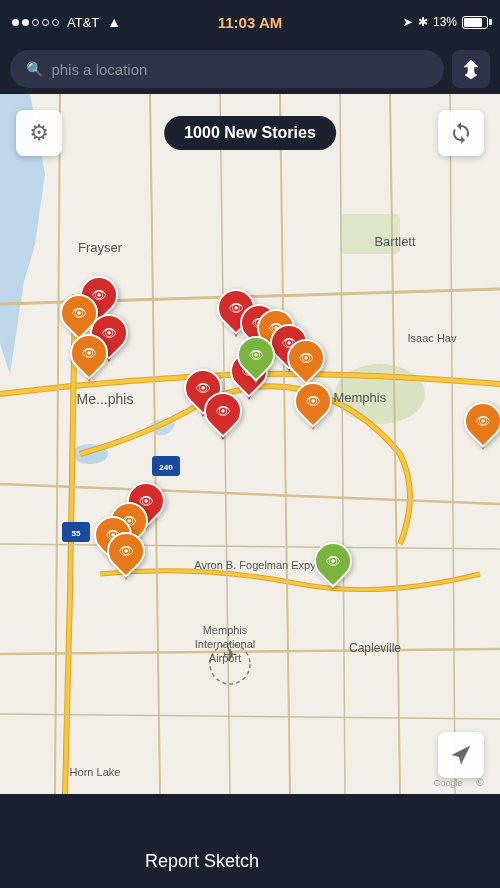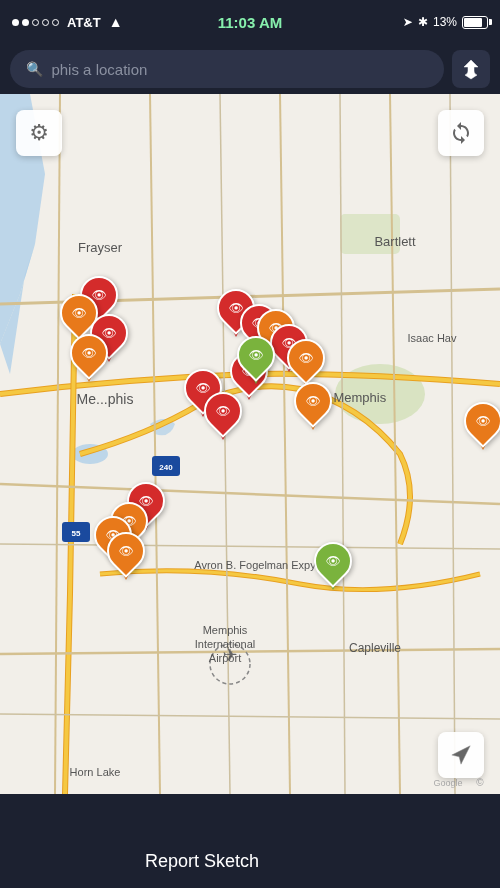--- a/index.html
+++ b/index.html
@@ -40,33 +40,33 @@
       border-radius: 50%;
       background: white;
     }
     .dot.empty {
       background: transparent;
       border: 1.5px solid white;
     }
     .carrier {
       color: white;
       font-size: 13px;
-      font-weight: 700;
+      font-weight: 400;
       margin-left: 4px;
     }
     .wifi-icon {
       color: white;
       font-size: 14px;
       margin-left: 4px;
     }
     .status-center {
       position: absolute;
       left: 50%;
       transform: translateX(-50%);
-      color: #86efac;
+      color: #fdba74;
       font-size: 15px;
       font-weight: 600;
     }
     .status-right {
       display: flex;
       align-items: center;
       gap: 5px;
     }
     .status-right span {
       color: white;
@@ -350,20 +350,23 @@
     <text x="448" y="692" text-anchor="middle" fill="#aaa" font-size="9">Google</text>
 
     <text x="105" y="310" text-anchor="middle" fill="#555" font-size="14" font-weight="500">Me...phis</text>
   </svg>
 
   
   <div class="map-overlay-btn btn-settings">
     <span style="font-size:22px;color:#666;">⚙</span>
   </div>
 
+  <div class="label-pill">
+    <span>1000 New Stories</span>
+  </div>
 
   <div class="map-overlay-btn btn-refresh">
     <svg width="24" height="24" viewBox="0 0 24 24">
       <path d="M12 4V1L8 5l4 4V6c3.31 0 6 2.69 6 6 0 1.01-.25 1.97-.7 2.8l1.46 1.46C19.54 15.03 20 13.57 20 12c0-4.42-3.58-8-8-8zm0 14c-3.31 0-6-2.69-6-6 0-1.01.25-1.97.7-2.8L5.24 7.74C4.46 8.97 4 10.43 4 12c0 4.42 3.58 8 8 8v3l4-4-4-4v3z" fill="#666"></path>
     </svg>
   </div>
 
   
   
   <div class="pin pin-red" style="position:absolute;top:182px;left:78px;">

